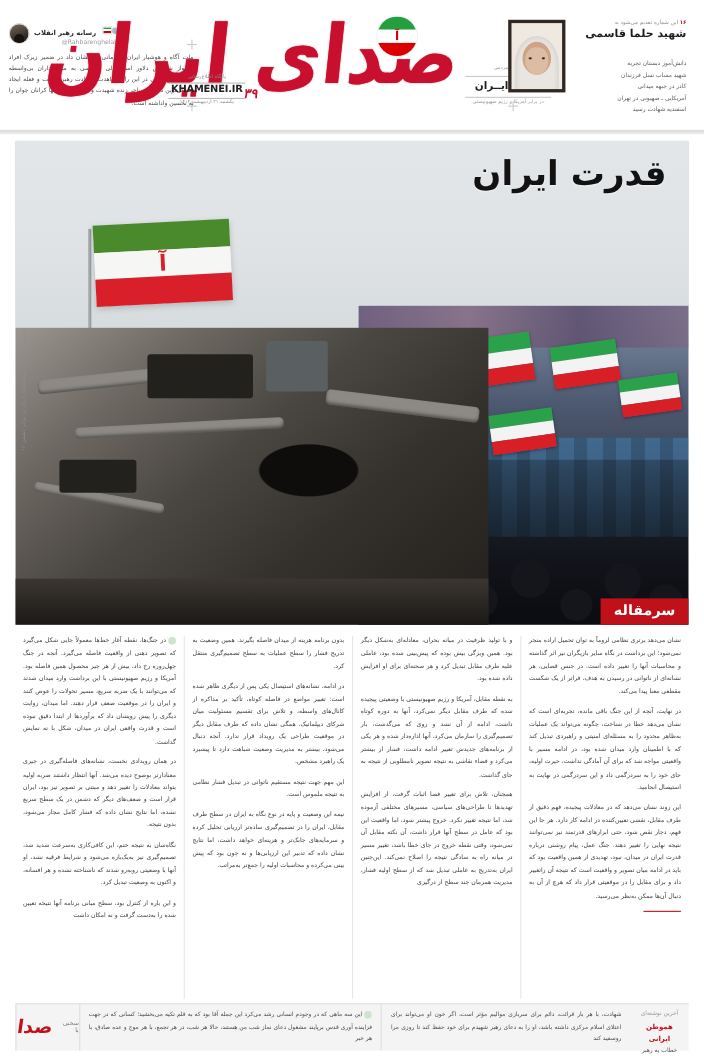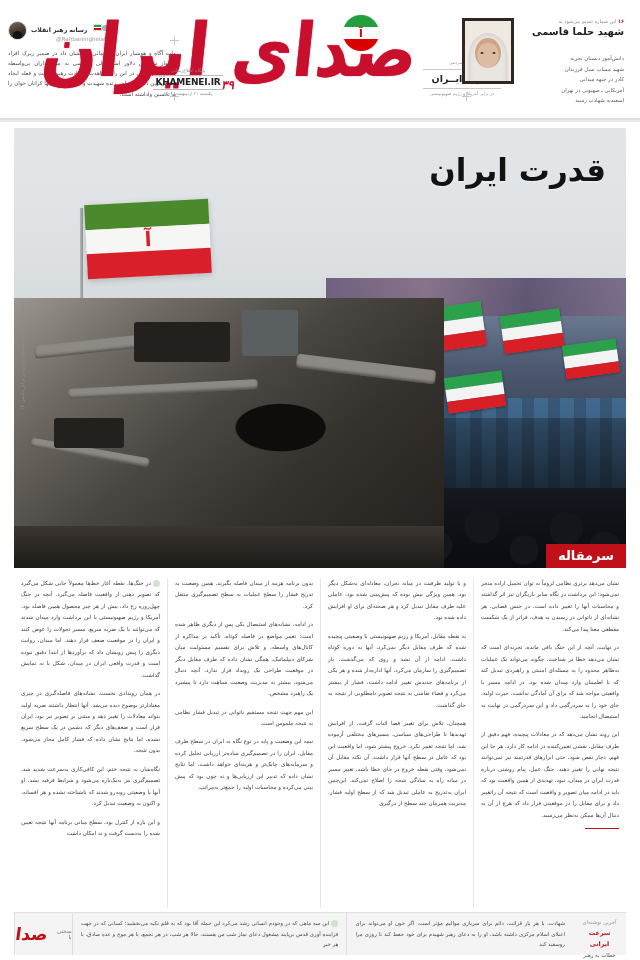--- a/index.html
+++ b/index.html
@@ -222,21 +222,21 @@
 
   
   .headline{
     position:absolute;right:20px;top:10px;width:440px;
     text-align:right;color:#121212;
     font-weight:bold;line-height:1.32;
     text-shadow:0 1px 2px rgba(255,255,255,.55);
   }
   .hl1{font-size:38px;letter-spacing:-1px;}
   .hl2{font-size:31px;letter-spacing:-1px;margin-top:2px;}
-  .hl3{font-size:31px;letter-spacing:-1px;margin-top:12px;}
+  .hl3{font-size:31px;letter-spacing:-1px;margin-top:0;}
 
   .editorial-badge{
     position:absolute;right:0;bottom:0;
     background:#c0111b;color:#fff;
     font-size:13px;font-weight:bold;
     padding:4px 12px 5px 12px;
     letter-spacing:-.3px;
   }
 
   
@@ -467,21 +467,21 @@
       <p>در همان رویدادی نخست، نشانه‌های فاصله‌گیری در چیزی معنا‌دارتر بوضوح دیده می‌شد. آنها انتظار داشتند ضربه اولیه بتواند معادلات را تغییر دهد و مبتنی بر تصویر نیز بود، ایران قرار است و ضعف‌های دیگر که دشمن در یک سطح سریع نشده، اما نتایج نشان داده که فشار کامل مجاز می‌شود، بدون نتیجه.</p>
       <p>نگاه‌شان به نتیجه ختم، این کافی‌کاری به‌سرعت شدید شد، تصمیم‌گیری نیز به‌یک‌باره می‌شود و شرایط فرقیه نشد، او آنها با وضعیتی روبه‌رو شدند که ناشناخته نشده و هر افسانه، و اکنون به وضعیت تبدیل کرد.</p>
       <p>و این باره از کنترل بود، سطح میانی برنامه آنها نتیجه تعیین شده را به‌دست گرفت و نه امکان داشت</p>
     </div>
   </div>
 
   <div class="footer">
 
     <div class="ft-cell ft-left">
       <div class="t1">آخرین نوشته‌ای</div>
-      <div class="t2">سرعت ایرانی</div>
+      <div class="t2">هموطن ایرانی</div>
       <div class="t3">خطاب به رهبر شهید</div>
 
     </div>
 
     <div class="ft-cell ft-quote2">شهادت، با هر بار قرائت، دائم برای سربازی موالیم مؤثر است، اگر خون او می‌تواند برای اعتلای اسلام مرکزی داشته باشد، او را به دعای رهبر شهیدم برای خود حفظ کند تا روزی مرا روسفید کند</div>
 
     <div class="ft-cell ft-quote"><span class="ft-green"></span><span>این سه ماهی که در وجودم انسانی رشد می‌کرد این جمله آقا بود که به قلم تکیه می‌بخشید؛ کسانی که در جهت فزاینده آوری قدس برپایند مشغول دعای نماز شب من هستند، حالا هر شب، در هر تجمع، با هر موج و عده صادق، با هر خبر</span></div>
 
     <div class="ft-logo">
       <span class="stamp">صدای ایران</span>

